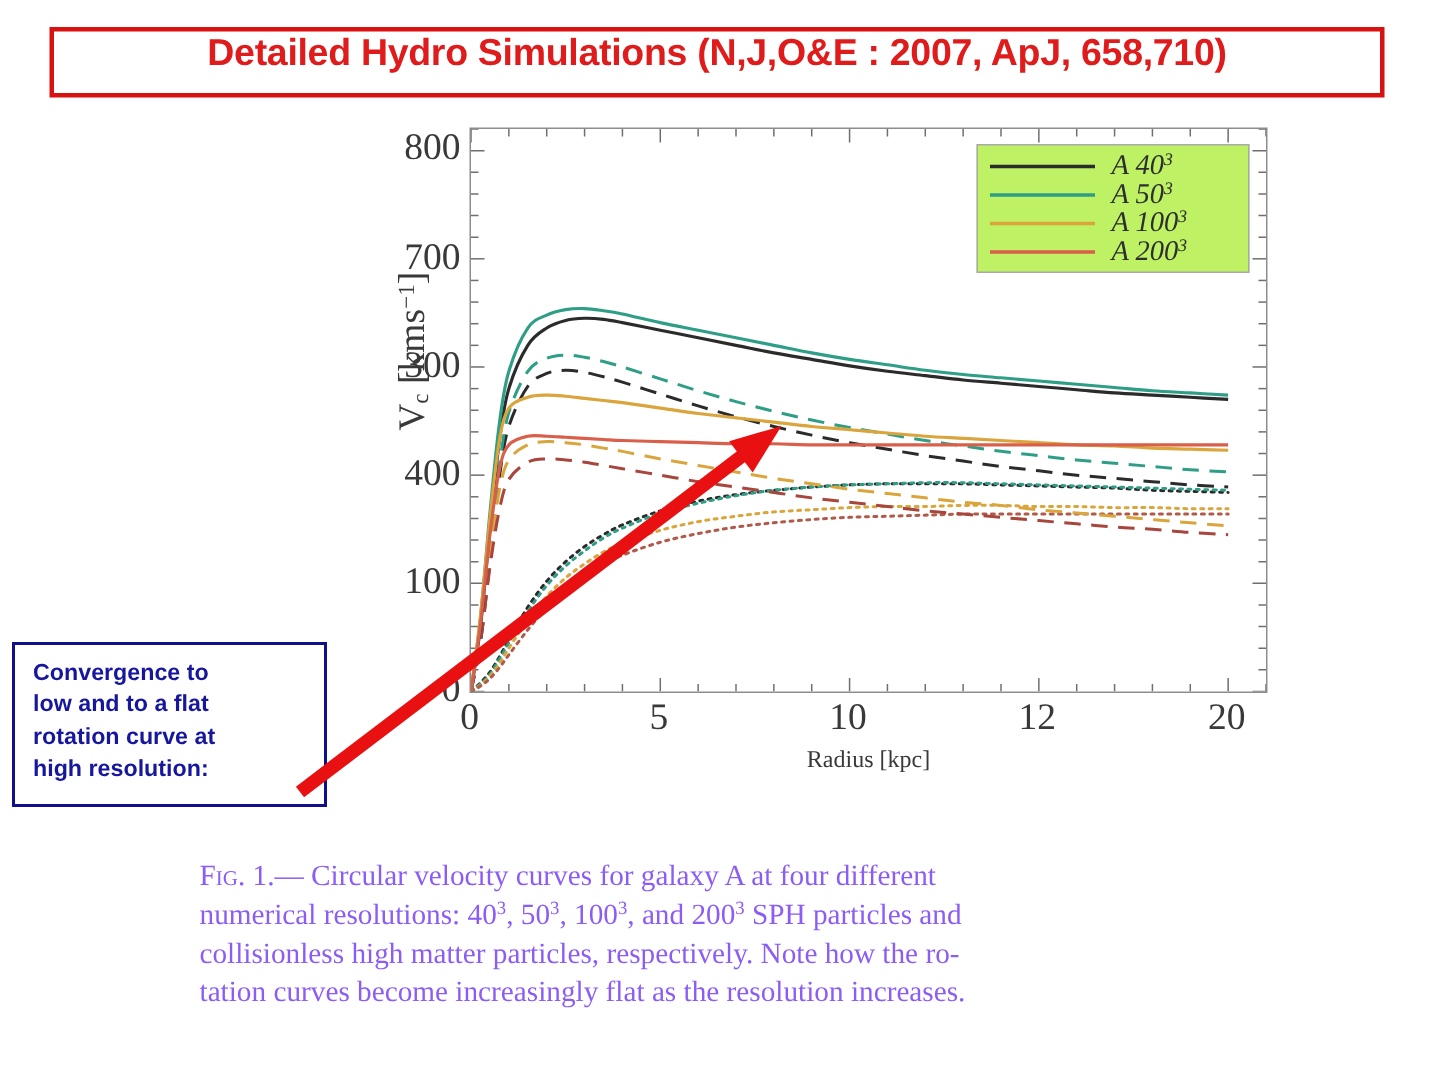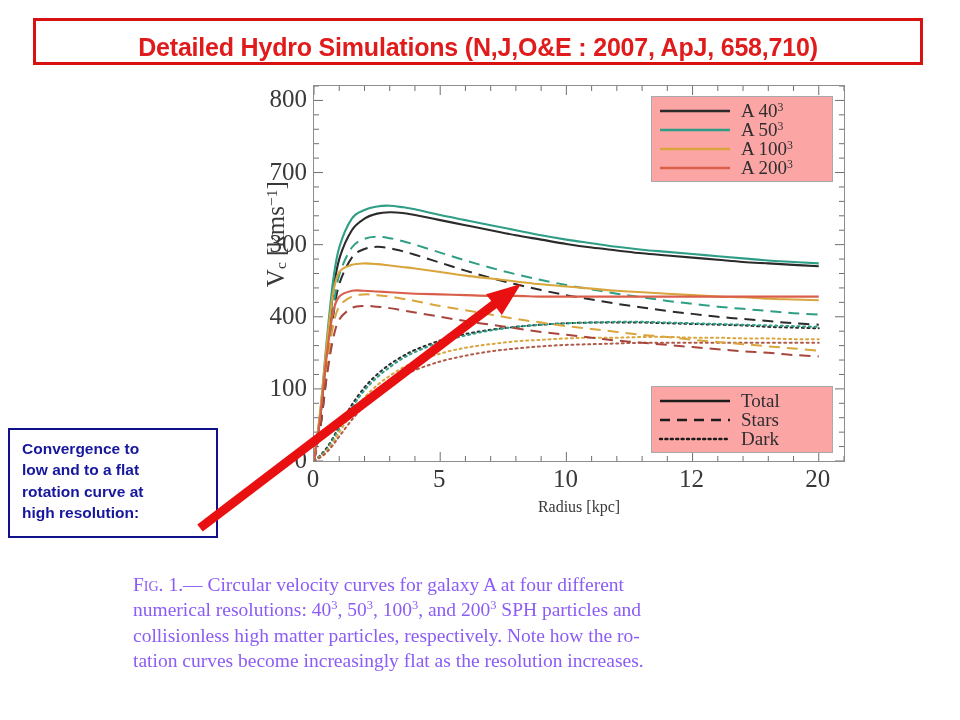--- a/index.html
+++ b/index.html
@@ -16,21 +16,21 @@
   }
 
   
   #title-banner {
     position: absolute;
     left: 33px; top: 18px;
     width: 890px; height: 47px;
     border: 3px solid #d81111;
     background: #ffffff;
     display: flex;
-    align-items: flex-end;
+    align-items: flex-start;
     justify-content: center;
     box-sizing: border-box;
   }
   #title-text {
     color: #e01b1b;
     font-size: 25px;
     font-weight: 700;
     letter-spacing: -0.2px;
     white-space: nowrap;
     font-family: "Liberation Sans", sans-serif;
@@ -104,24 +104,25 @@
     font-size: 25px;
     color: #39393b;
     white-space: nowrap;
   }
   #yaxis-title sub { font-size: 0.62em; vertical-align: -0.15em; }
   #yaxis-title sup { font-size: 0.62em; vertical-align: 0.45em; }
 
   
   .legend-box {
     position: absolute;
-    background: #fca5a5;
+    background: #bef264;
     border: 1px solid #a9a9a9;
     box-sizing: border-box;
     padding: 4px 8px 4px 6px;
+    font-style: italic;
   }
   #legend-resolutions { left: 337px; top: 10px; width: 182px; }
   #legend-components  { left: 337px; top: 300px; width: 182px; }
   .legend-row {
     display: flex;
     align-items: center;
     height: 19px;
   }
   .legend-swatch { width: 74px; height: 14px; flex: 0 0 74px; position: relative; }
   .legend-label {
@@ -334,40 +335,20 @@
             <span class="legend-label">A 100<sup>3</sup></span>
           </div>
           <div class="legend-row">
             <span class="legend-swatch"><svg width="74" height="14">
                 <line x1="2" y1="7" x2="72" y2="7" stroke="#d95f4a" stroke-width="2.4"></line>
               </svg></span>
             <span class="legend-label">A 200<sup>3</sup></span>
           </div>
         </div>
 
-      <div class="legend-box" id="legend-components">
-          <div class="legend-row">
-            <span class="legend-swatch"><svg width="74" height="14">
-                <line x1="2" y1="7" x2="72" y2="7" stroke="#1c1c1c" stroke-width="2.4"></line>
-              </svg></span>
-            <span class="legend-label">Total</span>
-          </div>
-          <div class="legend-row">
-            <span class="legend-swatch"><svg width="74" height="14">
-                <line x1="2" y1="7" x2="72" y2="7" stroke="#1c1c1c" stroke-width="2.4" stroke-dasharray="10,7"></line>
-              </svg></span>
-            <span class="legend-label">Stars</span>
-          </div>
-          <div class="legend-row">
-            <span class="legend-swatch"><svg width="74" height="14">
-                <line x1="2" y1="7" x2="72" y2="7" stroke="#1c1c1c" stroke-width="2.4" stroke-dasharray="2,3.4" stroke-linecap="round"></line>
-              </svg></span>
-            <span class="legend-label">Dark</span>
-          </div>
-        </div>
     </div>
 
     <div id="xlabels">
         <div class="xtick" style="left: 0px;">0</div>
         <div class="xtick" style="left: 126.19px;">5</div>
         <div class="xtick" style="left: 252.381px;">10</div>
         <div class="xtick" style="left: 378.571px;">12</div>
         <div class="xtick" style="left: 504.762px;">20</div>
       </div>
 

